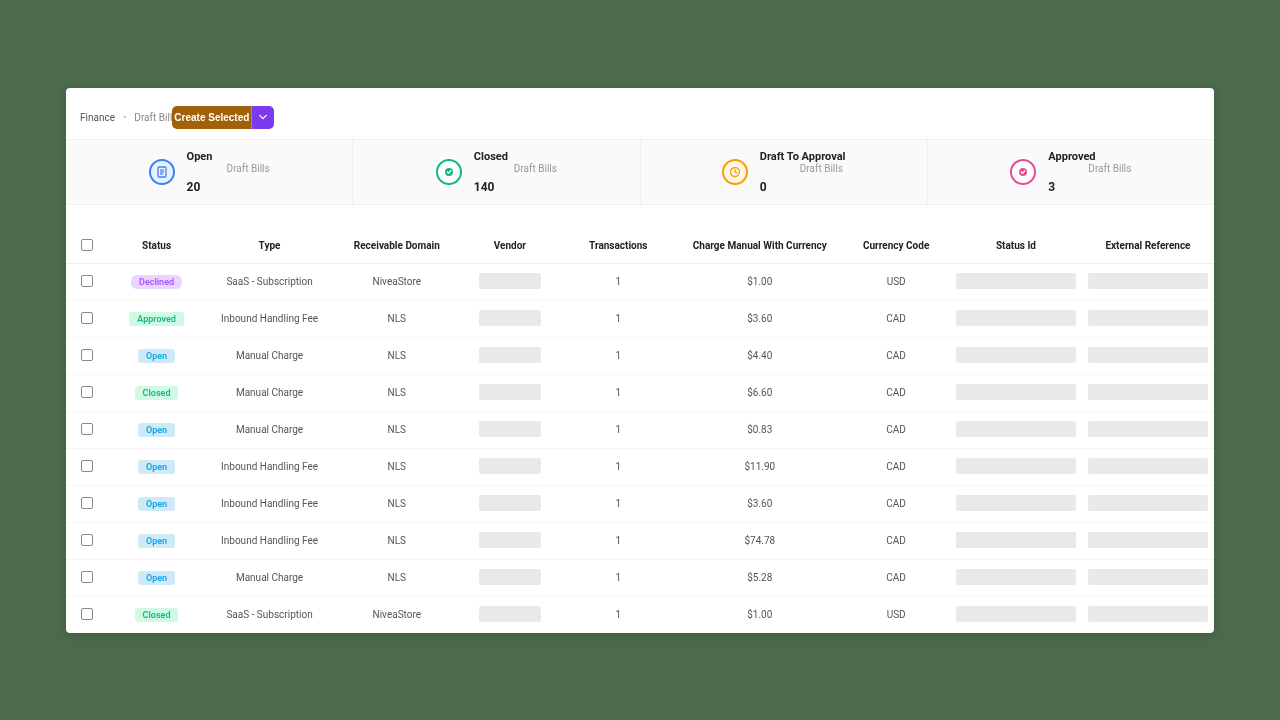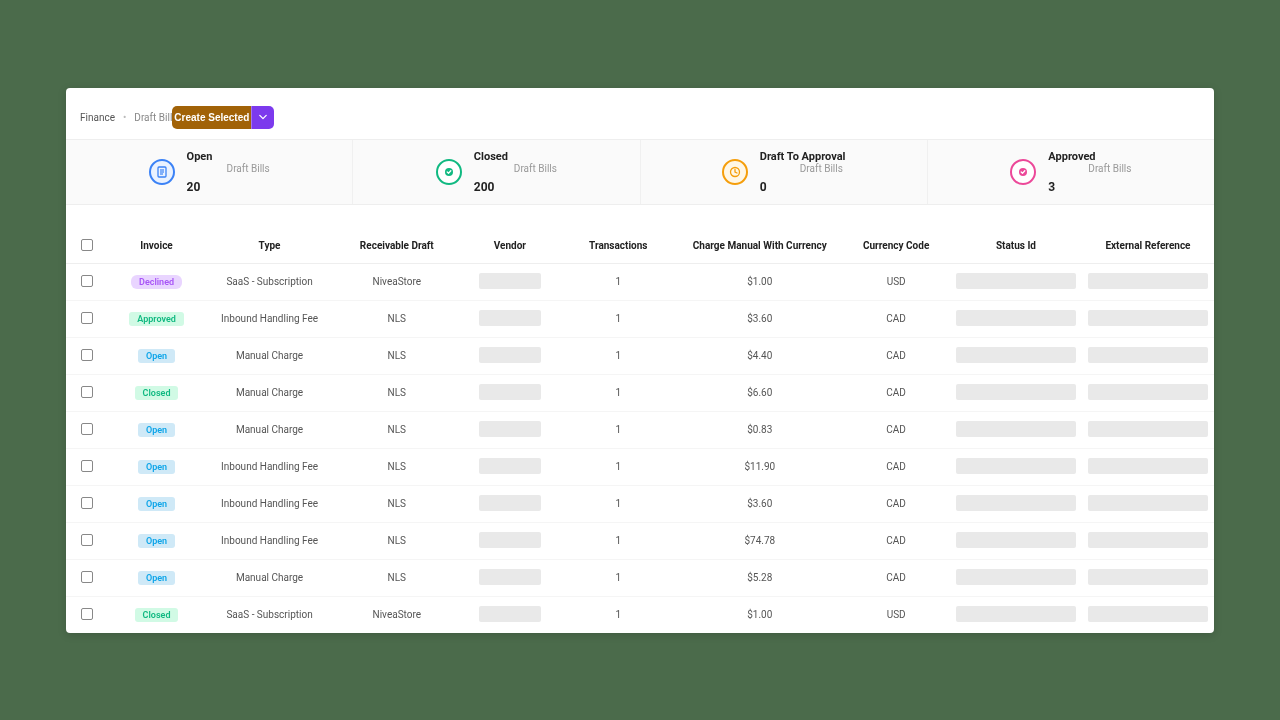--- a/index.html
+++ b/index.html
@@ -201,21 +201,21 @@
       <div class="stat">
         <div class="stat-icon" style="background:#ffffff; border:2px solid #10b981;">
           <svg width="14" height="14" viewBox="0 0 14 14">
             <circle cx="7" cy="7" r="4" fill="#10b981"></circle>
             <path d="M5.2 7 L6.5 8.2 L8.8 5.8" stroke="#fff" stroke-width="1.3" fill="none" stroke-linecap="round" stroke-linejoin="round"></path>
           </svg>
         </div>
         <div class="stat-text">
           <span class="stat-title">Closed</span>
           <span class="stat-sub">Draft Bills</span>
-          <span class="stat-count">200</span>
+          <span class="stat-count">140</span>
         </div>
       </div>
       <div class="stat">
         <div class="stat-icon" style="background:#fff7e6; border:2px solid #f59e0b;">
           <svg width="12" height="12" viewBox="0 0 12 12">
             <circle cx="6" cy="6" r="4.5" fill="none" stroke="#f59e0b" stroke-width="1.3"></circle>
             <path d="M6 3.5 V6 L8 7" stroke="#f59e0b" stroke-width="1.3" fill="none" stroke-linecap="round"></path>
           </svg>
         </div>
         <div class="stat-text">
@@ -238,23 +238,23 @@
         </div>
       </div>
     </div>
 
   <div class="gap-block"></div>
 
   <table class="table">
     <thead>
       <tr>
         <th class="col-check"><span class="checkbox"></span></th>
-        <th class="col-status">Invoice</th>
+        <th class="col-status">Status</th>
         <th class="col-type">Type</th>
-        <th class="col-domain">Receivable Draft</th>
+        <th class="col-domain">Receivable Domain</th>
         <th class="col-vendor">Vendor</th>
         <th class="col-trans">Transactions</th>
         <th class="col-charge">Charge Manual With Currency</th>
         <th class="col-currency">Currency Code</th>
         <th class="col-invoice">Status Id</th>
         <th class="col-extref">External Reference</th>
       </tr>
     </thead>
     <tbody id="table-body">
         <tr>

